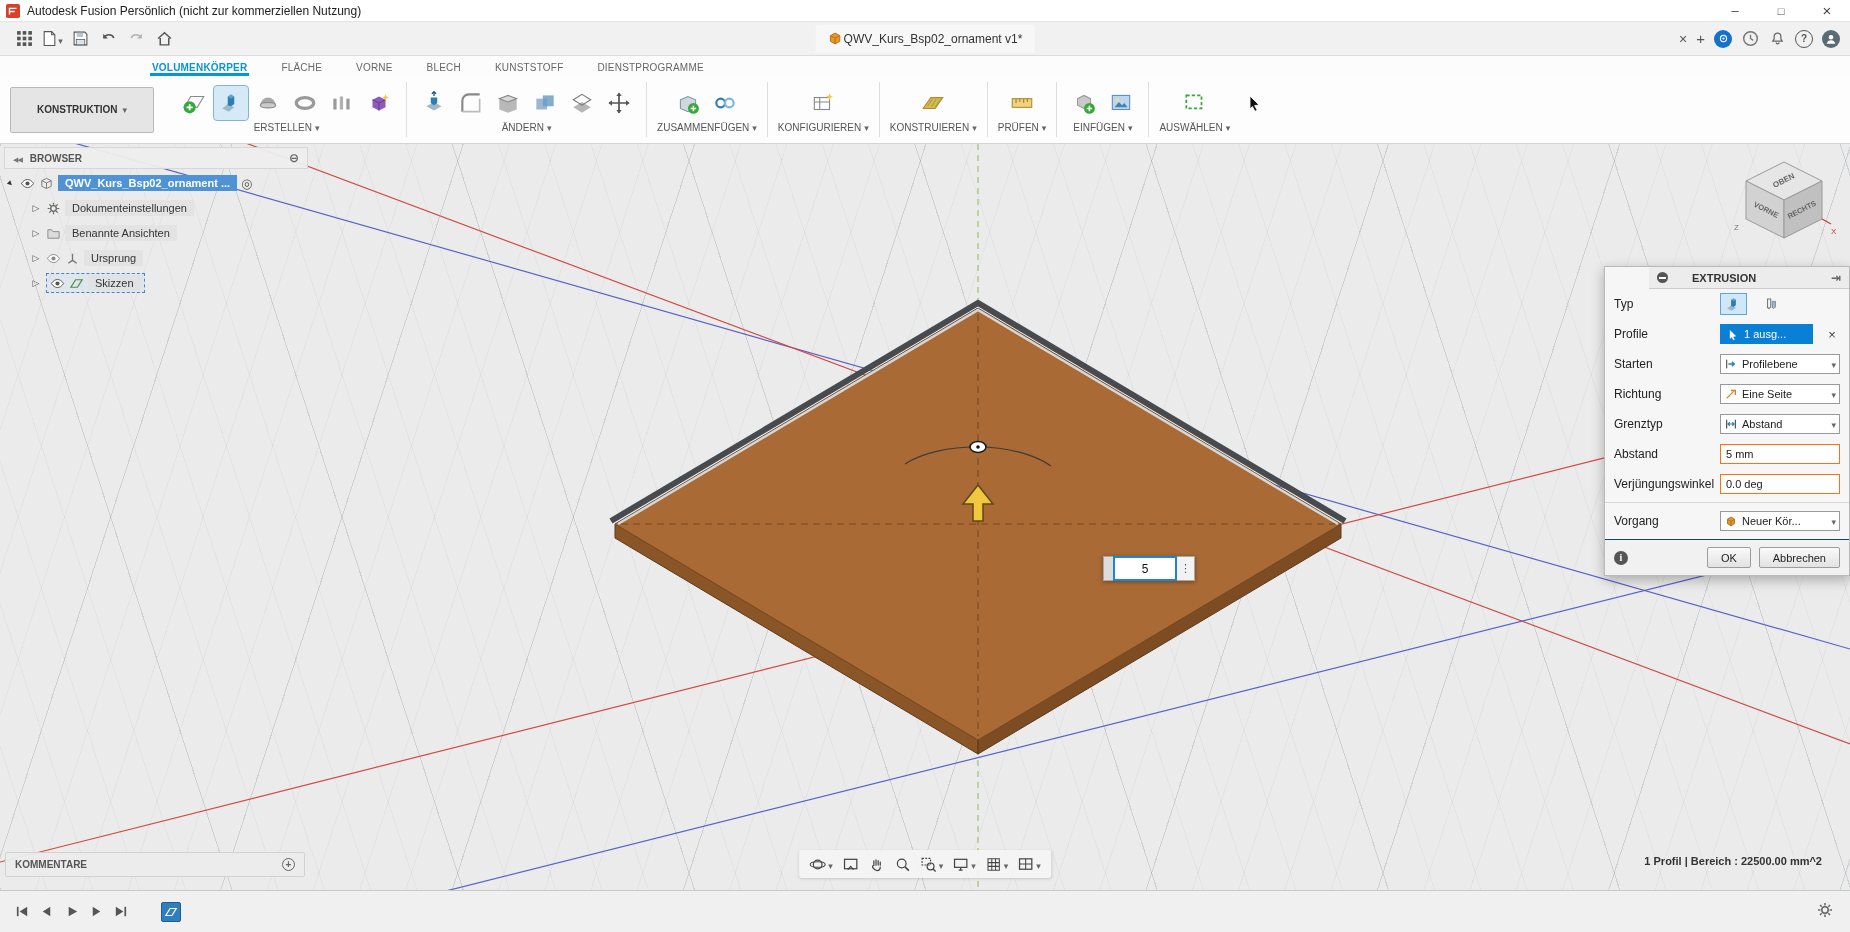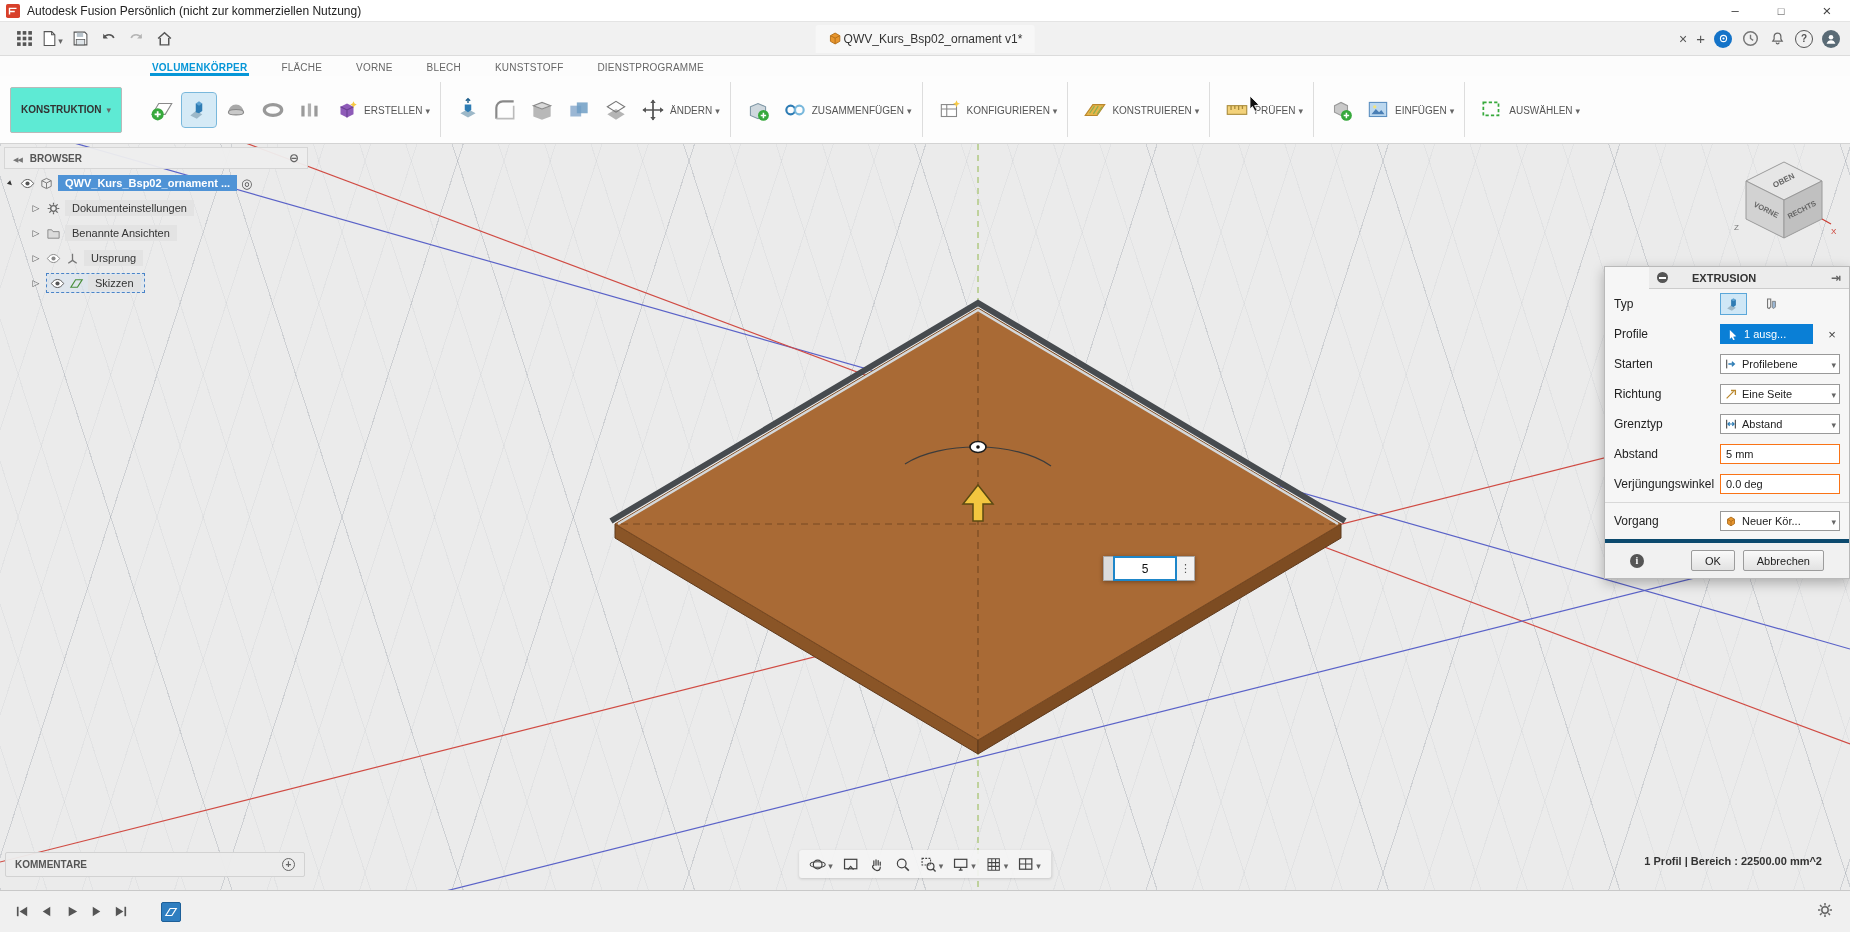--- a/index.html
+++ b/index.html
@@ -27,22 +27,22 @@
   .tabplus::after { content:"+"; font-size:15px; color:#555; }
   .helpq { border:1.4px solid #555; color:#555; font-weight:700; font-size:10px; }
 
   
   .ribbontabs { height:20px; background:#fcfcfc; display:flex; gap:30px; padding-left:150px; font-size:10px; color:#666; align-items:flex-end; }
   .rtab { padding:2px 2px 3px; letter-spacing:.2px; }
   .rtab.active { color:#0696d7; font-weight:700; border-bottom:3px solid #0696d7; padding-bottom:0; }
 
   
   .ribbon { height:68px; background:#fdfdfd; border-bottom:1px solid #d3d3d3; display:flex; align-items:center; padding:0 10px; }
-  .konstruktion-btn { border:1px solid #b9b9b9; background:#5eead4; height:46px; padding:0 10px; font-size:10px; font-weight:700; color:#333; display:flex; align-items:center; gap:5px; margin-right:16px; border-radius:2px; }
-  .rgroup { display:flex; flex-direction:row; align-items:center; padding:0 7px; }
+  .konstruktion-btn { border:1px solid #b9b9b9; background:#e5e5e5; height:46px; padding:0 26px; font-size:10px; font-weight:700; color:#333; display:flex; align-items:center; gap:5px; margin-right:16px; border-radius:2px; }
+  .rgroup { display:flex; flex-direction:column; align-items:center; padding:0 7px; }
   .ricons { display:flex; gap:3px; align-items:center; }
   .ricon { width:34px; height:34px; display:flex; align-items:center; justify-content:center; border-radius:3px; }
   .ricon.active { background:#d5eaf6; outline:1px solid #79b8dc; }
   .ricon svg { width:26px; height:26px; }
   .rlabel { margin-top:2px; font-size:10px; color:#555; display:flex; align-items:center; gap:3px; white-space:nowrap; }
   .caret::after { content:"▾"; font-size:9px; color:#666; }
   .rsep { width:1px; align-self:stretch; margin:6px 3px; background:#ddd; }
 
   
   .viewport { position:relative; flex:1; overflow:hidden; background-color:#ebebeb;
@@ -87,21 +87,21 @@
   .dselect svg { width:14px; height:14px; flex:none; }
   .dinput { width:120px; height:20px; background:#fff; border:1px solid #f97316; font-size:11px; padding:0 5px; color:#222; font-family:inherit; }
   .profile-btn { height:20px; background:#0a7fd6; color:#fff; display:flex; align-items:center; gap:5px; padding:0 8px; font-size:11px; flex:1; }
   .profile-btn svg { width:11px; height:11px; }
   .clearx { color:#444; font-size:13px; width:16px; text-align:center; }
   .clearx::after { content:"×"; }
   .typ-btn { width:27px; height:22px; display:flex; align-items:center; justify-content:center; background:transparent; border:1px solid transparent; }
   .typ-btn.sel { background:#cfe7f6; border-color:#5ba7d9; }
   .typ-btn svg { width:19px; height:19px; }
   .dsep { height:1px; background:#d8d8d8; margin:3px 0; }
-  .dfooter { display:flex; align-items:center; gap:8px; border-top:4px solid #0c4a6e; padding:7px 25px; margin-top:3px; background:#f1f1f1; }
+  .dfooter { display:flex; align-items:center; gap:8px; border-top:1px solid #0c4a6e; padding:7px 9px; margin-top:3px; background:#f1f1f1; }
   .infoc { width:14px; height:14px; border-radius:50%; background:#555; color:#fff; font-size:10px; font-weight:700; display:flex; align-items:center; justify-content:center; font-family:"Liberation Serif",serif; }
   .infoc::after { content:"i"; }
   .dbtn { height:21px; padding:0 13px; background:linear-gradient(#fafafa,#e2e2e2); border:1px solid #9c9c9c; font-size:11px; color:#222; border-radius:2px; font-family:inherit; }
   .dfooter .spacer { flex:1; }
 
   
   .float-input { position:absolute; left:1103px; top:412px; height:25px; display:flex; align-items:center; filter:drop-shadow(0 1px 2px rgba(0,0,0,.35)); }
   .fgrip { width:10px; height:25px; background:#dcdcdc; border:1px solid #a8a8a8; border-right:none; }
   .ffield { width:64px; height:25px; background:#fff; border:2px solid #1e86c9; font-size:12px; text-align:center; color:#111; font-family:inherit; }
   .fspin { width:18px; height:25px; background:#f2f2f2; border:1px solid #a8a8a8; border-left:none; color:#555; display:flex; align-items:center; justify-content:center; font-size:11px; }

